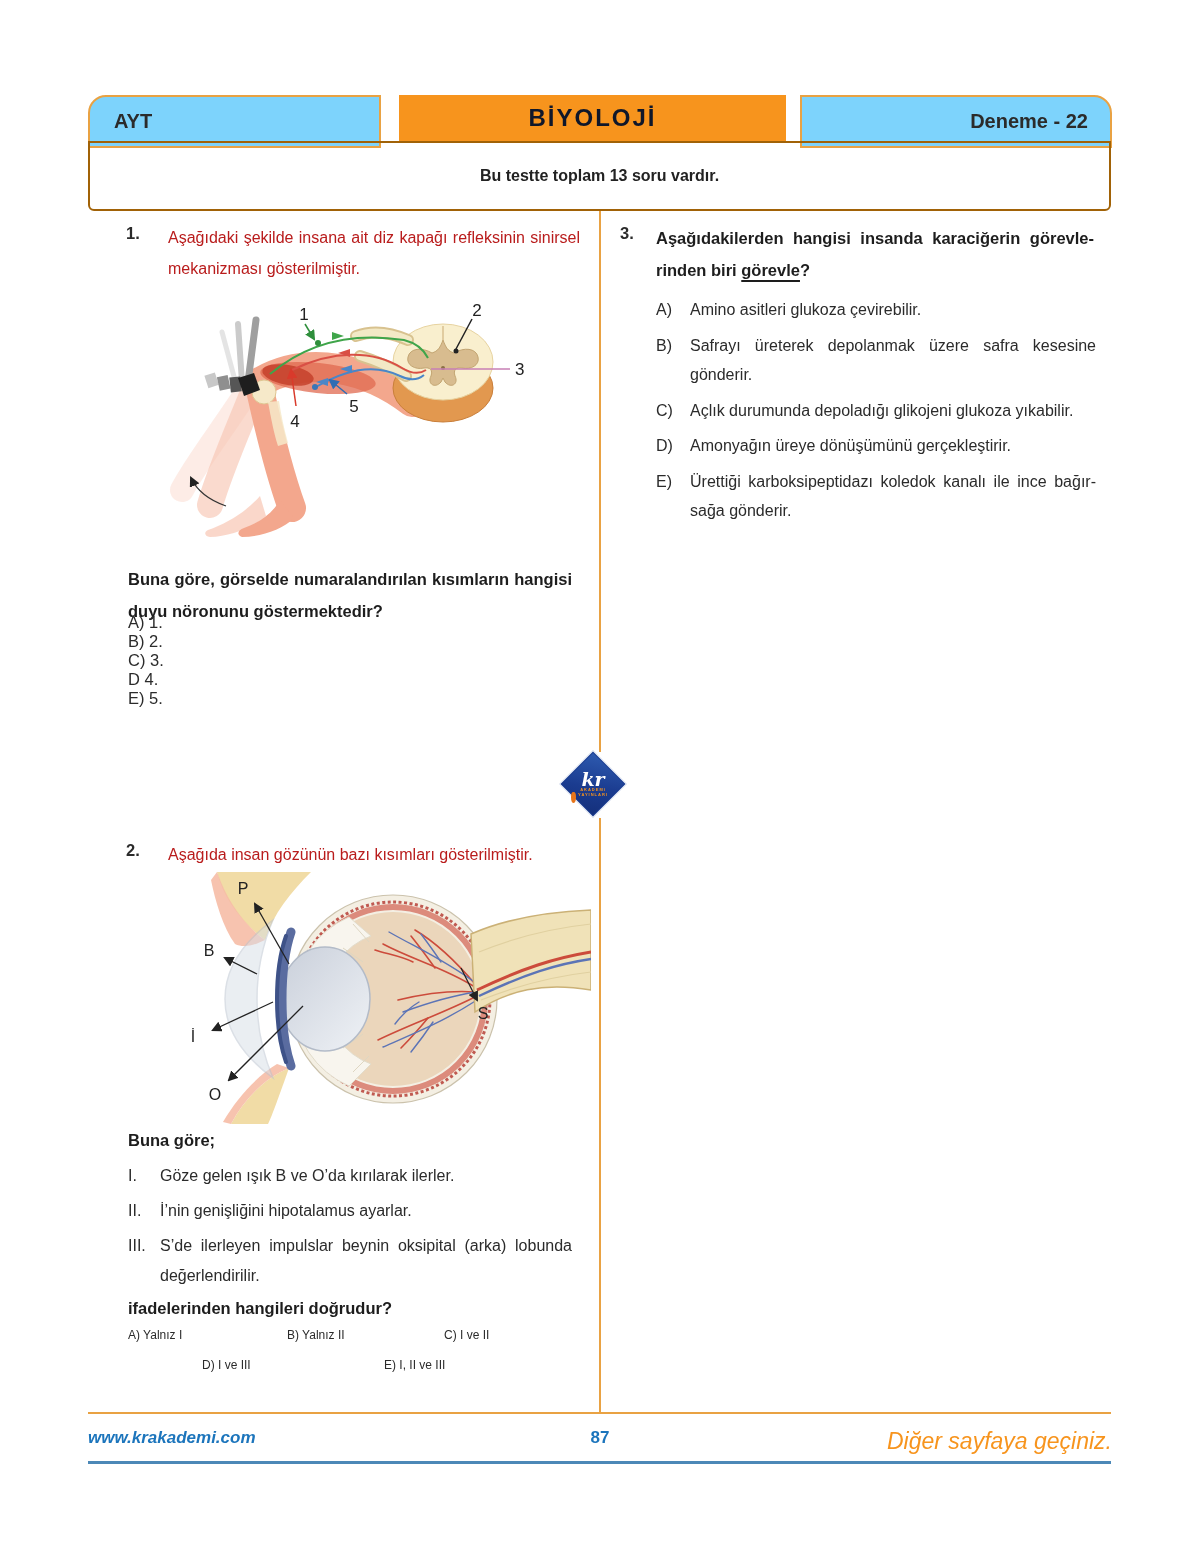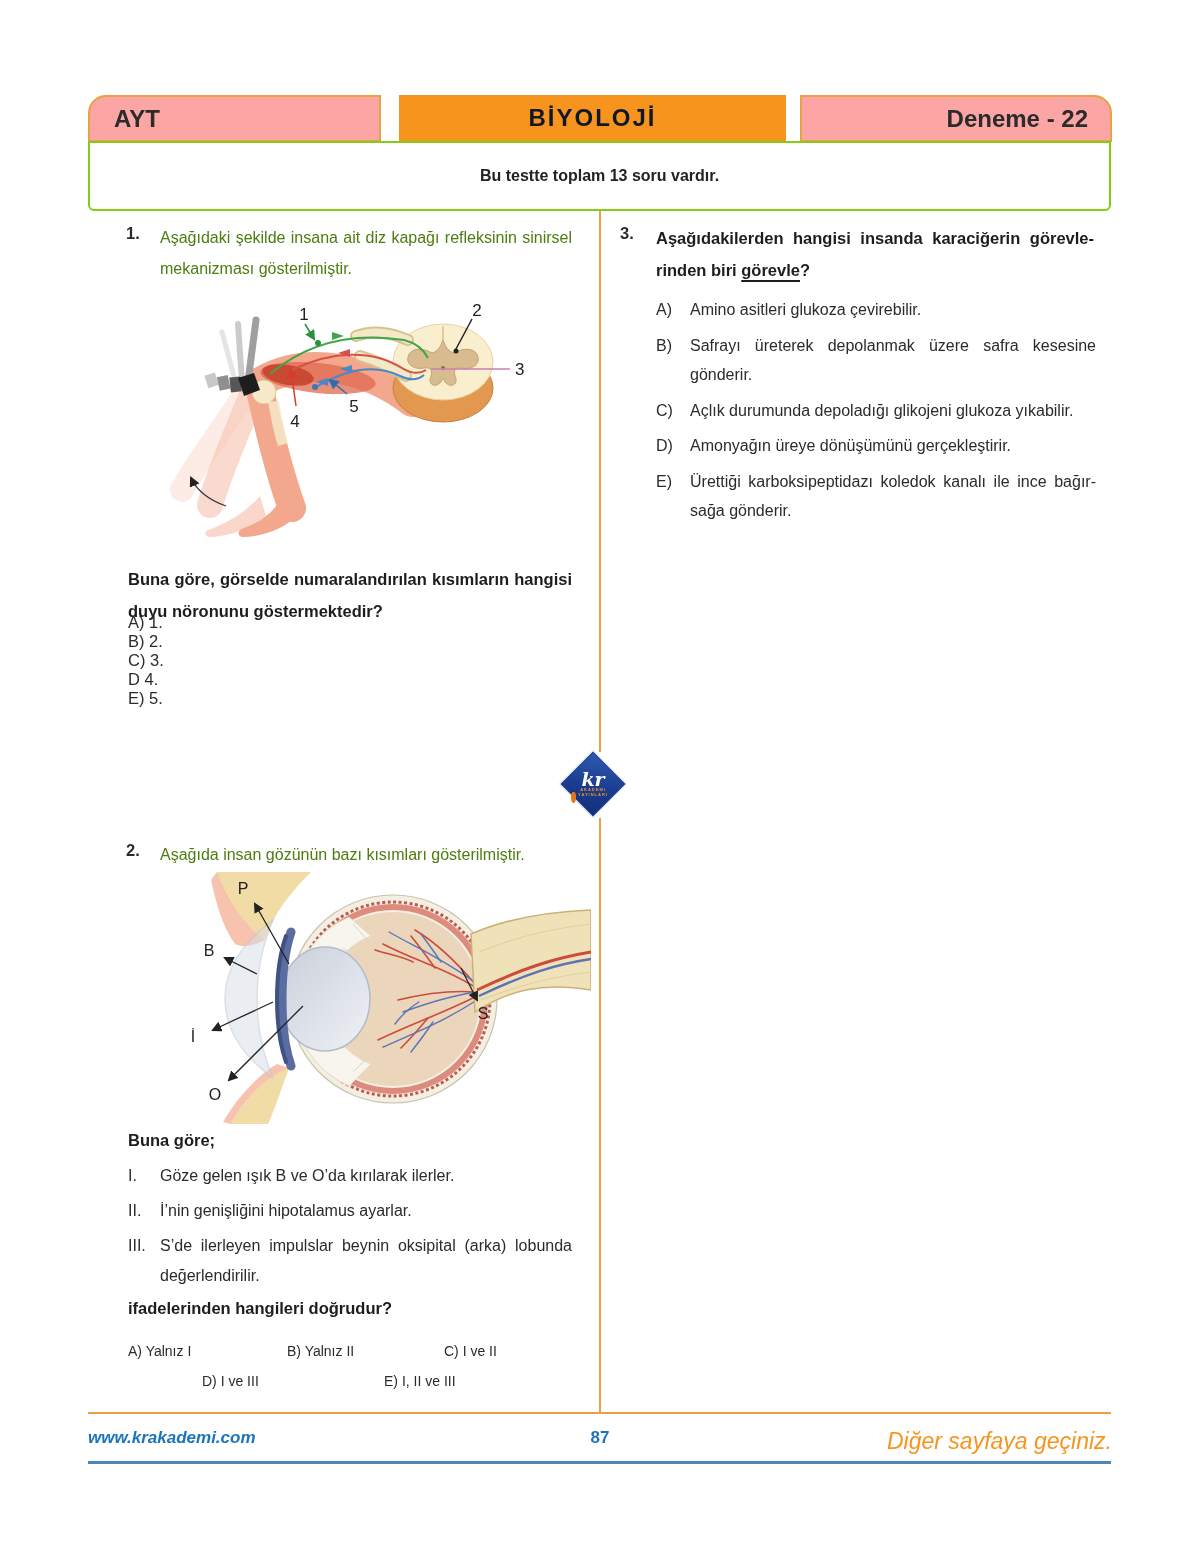--- a/index.html
+++ b/index.html
@@ -4,48 +4,48 @@
 <style>
   html,body{margin:0;padding:0;}
   body{
     width:1200px;height:1564px;position:relative;background:#ffffff;
     font-family:"Liberation Sans","DejaVu Sans",sans-serif;color:#2b2b2b;
     overflow:hidden;
   }
   .abs{position:absolute;}
   
   .hdr-box{
-    position:absolute;top:95px;height:47px;background:#fca5a5;
+    position:absolute;top:95px;height:53px;background:#7dd3fc;
     border:2px solid #E9A243;box-sizing:border-box;
-    font-weight:bold;font-size:24px;color:#2b2b2b;
+    font-weight:bold;font-size:20px;color:#2b2b2b;
     display:flex;align-items:center;
   }
   .hdr-ayt{left:88px;width:293px;border-radius:18px 0 0 0;padding-left:24px;}
   .hdr-deneme{left:800px;width:312px;border-radius:0 18px 0 0;justify-content:flex-end;padding-right:22px;}
   .hdr-banner{
     position:absolute;left:399px;top:95px;width:387px;height:46px;background:#F7941D;
     display:flex;align-items:center;justify-content:center;
     color:#0f172a;font-weight:bold;font-size:24px;letter-spacing:2px;
   }
   .hdr-note{
     position:absolute;left:88px;top:141px;width:1023px;height:70px;
-    border:2px solid #84cc16;border-radius:0 0 6px 6px;box-sizing:border-box;
+    border:2px solid #a16207;border-radius:0 0 6px 6px;box-sizing:border-box;
     display:flex;align-items:center;justify-content:center;
     font-weight:bold;font-size:16px;color:#222;
   }
   
   .vdiv{position:absolute;left:599px;width:2px;background:#E9A243;}
   .hline-orange{position:absolute;left:88px;top:1412px;width:1023px;height:2px;background:#E9A243;}
   .hline-blue{position:absolute;left:88px;top:1461px;width:1023px;height:3px;background:#4C88B7;}
   
   .qnum{position:absolute;font-weight:bold;font-size:16.5px;}
-  .qtext{position:absolute;font-size:16px;line-height:31px;text-align:justify;color:#4d7c0f;}
+  .qtext{position:absolute;font-size:16px;line-height:31px;text-align:justify;color:#b91c1c;margin-left:8px;}
   .qstem{position:absolute;font-weight:bold;font-size:16.5px;line-height:32px;text-align:justify;color:#1d1d1d;}
   .opt-row{position:absolute;display:flex;justify-content:space-between;font-size:16.5px;color:#2b2b2b;}
-  .opt-abs{position:absolute;font-size:14px;color:#2b2b2b;margin-top:15px;}
+  .opt-abs{position:absolute;font-size:12px;color:#2b2b2b;}
   .underline{text-decoration:underline;text-underline-offset:4px;text-decoration-thickness:1.5px;}
   .roman-item{display:flex;line-height:30px;font-size:16px;margin-bottom:5px;}
   .roman-item .rn{width:32px;flex:0 0 32px;}
   .roman-item .rt{flex:1;text-align:justify;}
   .q3opt{display:flex;line-height:29.5px;font-size:16px;margin-bottom:6px;}
   .q3opt .lt{width:34px;flex:0 0 34px;}
   .q3opt .tx{flex:1;text-align:justify;}
   
   .logo-diamond{
     position:absolute;left:569px;top:760px;width:46px;height:46px;

